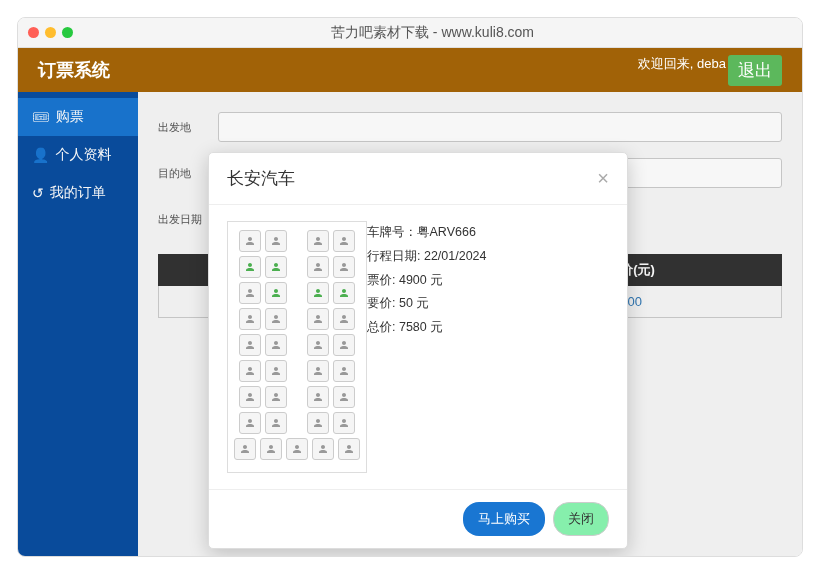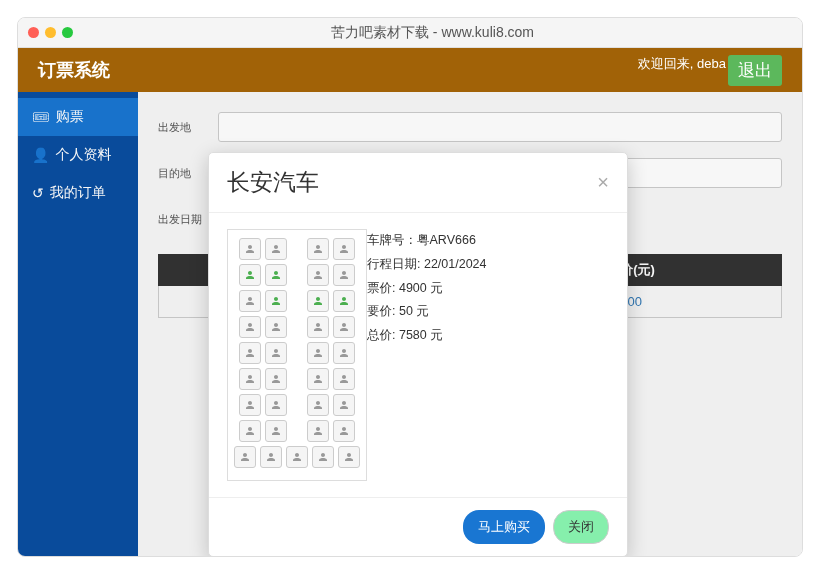--- a/index.html
+++ b/index.html
@@ -23,21 +23,21 @@
 .form-row { display:flex; align-items:center; margin-bottom:16px; font-size:11px; }
 .form-row label { width:60px; color:#555; }
 .form-row .field { flex:1; height:30px; border:1px solid #ccc; background:#fff; border-radius:3px; }
 .table { margin-top:20px; width:100%; border-collapse:collapse; font-size:13px; }
 .table th { background:#333; color:#fff; padding:6px; border:1px solid #333; }
 .table td { border:1px solid #ccc; padding:8px; text-align:center; color:#337ab7; }
 
 .backdrop { position:absolute; inset:0; background:rgba(0,0,0,0.03); }
 .modal { position:absolute; left:190px; top:60px; width:420px; background:#fff; border:1px solid #ddd; border-radius:5px; box-shadow:0 5px 20px rgba(0,0,0,0.2); }
 .modal-header { padding:14px 18px; border-bottom:1px solid #eee; display:flex; justify-content:space-between; align-items:center; }
-.modal-title { font-size:23px; color:#333; }
+.modal-title { font-size:17px; color:#333; }
 .modal-close { color:#aaa; font-size:20px; cursor:pointer; }
 .modal-body { padding:16px 18px; display:flex; gap:0; }
 .seat-map { border:1px solid #ddd; padding:8px 6px; }
 .seat-row { display:flex; gap:4px; margin-bottom:4px; justify-content:center; }
 .aisle { width:12px; }
 .seat { width:22px; height:22px; border:1px solid #ccc; border-radius:3px; background:#f5f5f5; display:flex; align-items:center; justify-content:center; cursor:pointer; }
 .seat svg { width:12px; height:12px; }
 .seat.av svg { fill:#999; }
 .seat.se svg { fill:#4caf50; }
 .info { font-size:12.5px; color:#333; line-height:1.9; }

